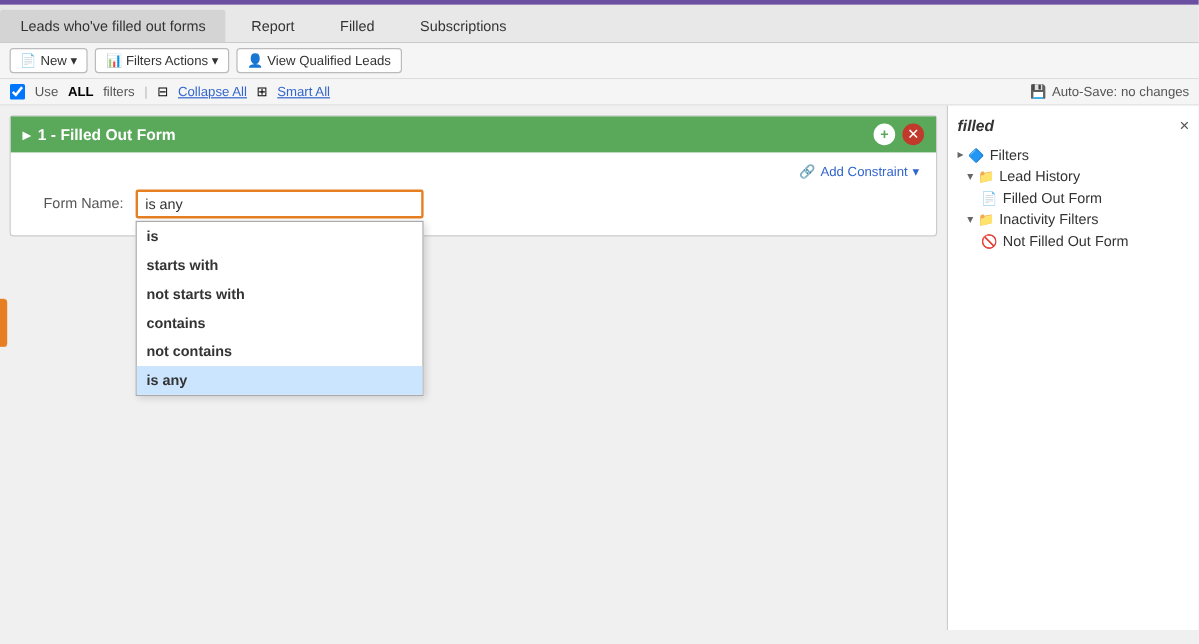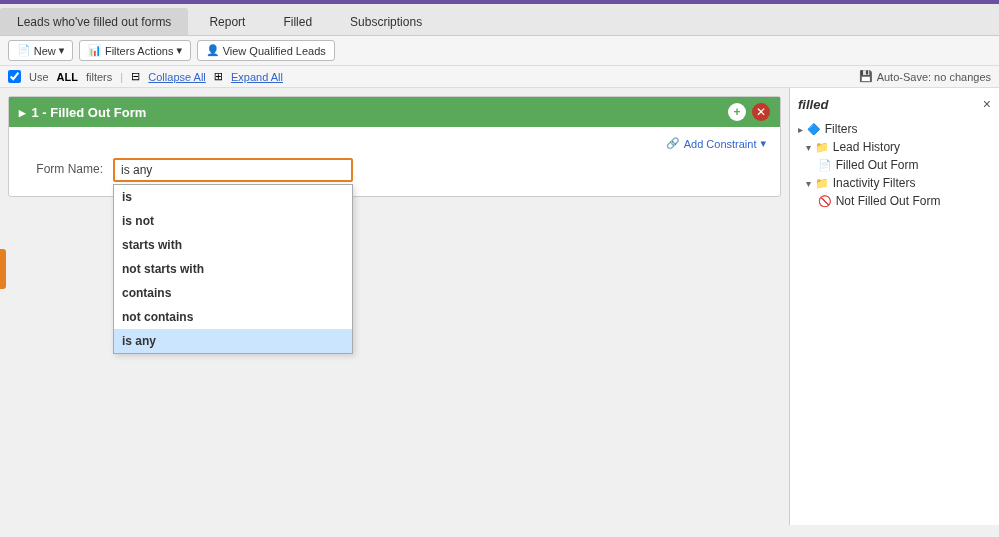--- a/index.html
+++ b/index.html
@@ -110,21 +110,21 @@
 
 <div class="filter-bar">
   <input type="checkbox" checked="" style="">
   <span class="filter-label">Use</span>
   <strong>ALL</strong>
   <span class="filter-label">filters</span>
   <span class="sep">|</span>
   <span>⊟</span>
   <span class="expand-link">Collapse All</span>
   <span>⊞</span>
-  <span class="expand-link">Expand All</span>
+  <span class="expand-link">Smart All</span>
   <div class="autosave">
     <span>💾</span>
     <span>Auto-Save: no changes</span>
   </div>
 </div>
 
 <div class="main-layout">
 
   <div class="left-panel">
     <div class="card">
@@ -151,21 +151,20 @@
               <option>is not</option>
               <option>starts with</option>
               <option>not starts with</option>
               <option>contains</option>
               <option>not contains</option>
               <option selected="">is any</option>
             </select>
             
             <div class="dropdown-menu">
               <div class="dropdown-item">is</div>
-              <div class="dropdown-item">is not</div>
               <div class="dropdown-item">starts with</div>
               <div class="dropdown-item">not starts with</div>
               <div class="dropdown-item">contains</div>
               <div class="dropdown-item">not contains</div>
               <div class="dropdown-item selected">is any</div>
             </div>
           </div>
         </div>
       </div>
     </div>

